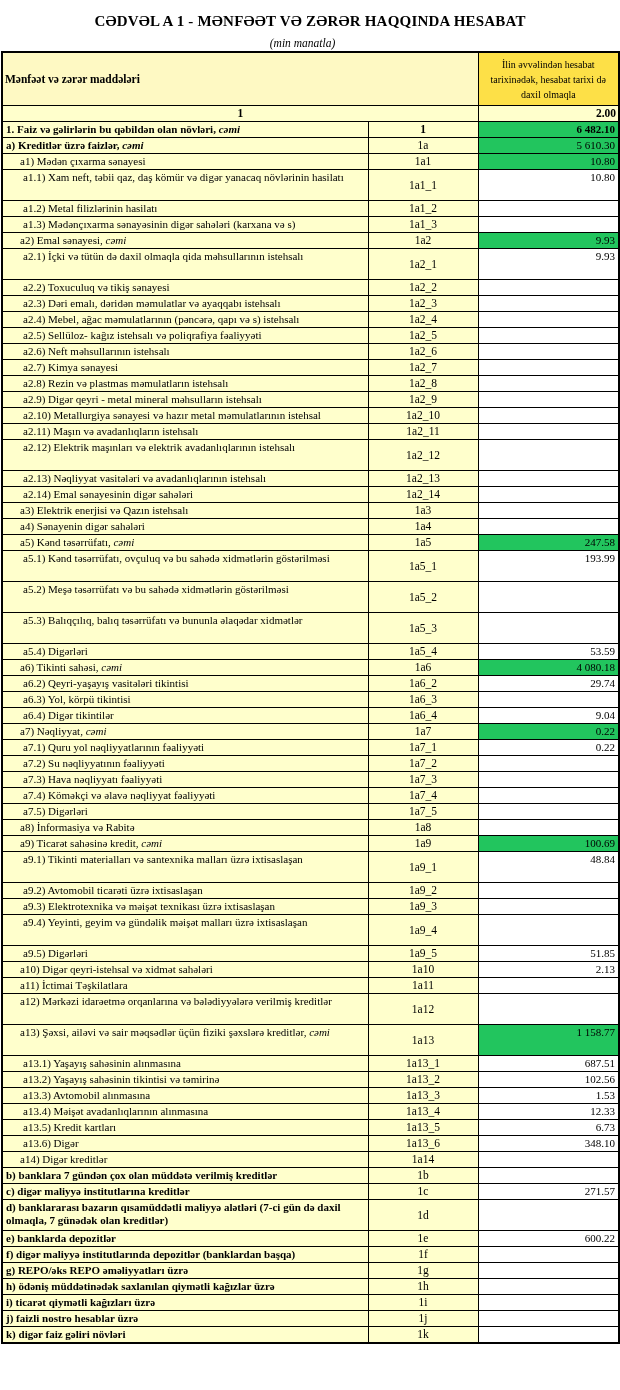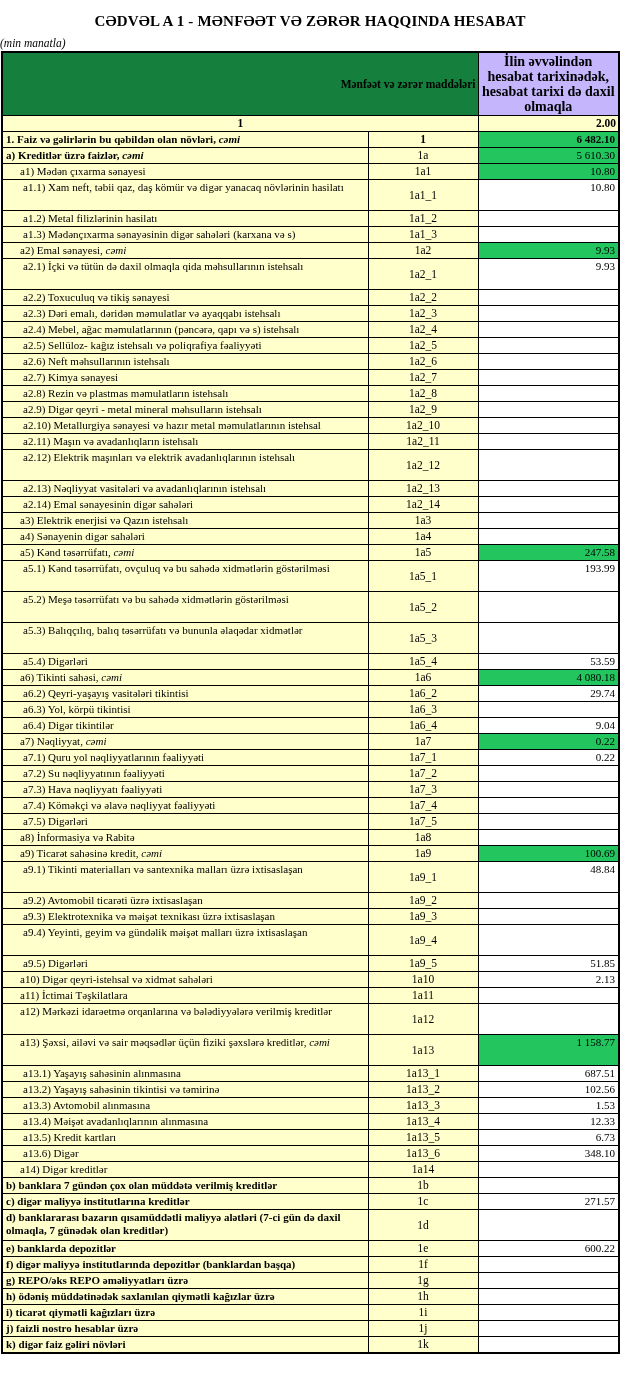--- a/index.html
+++ b/index.html
@@ -5,38 +5,38 @@
   html,body{margin:0;padding:0;}
   body{
     width:620px;height:1390px;background:#ffffff;color:#000;
     font-family:"Liberation Serif", serif;overflow:hidden;
   }
   .title{
     font-size:15px;font-weight:bold;text-align:center;
     padding-top:13px;letter-spacing:.2px;
   }
   .unit-note{
-    font-size:11.5px;font-style:italic;text-align:left;
+    font-size:11.5px;font-style:italic;text-align:center;
     padding:7px 15px 2px 0;
   }
   table.pl{
     border-collapse:collapse;table-layout:fixed;
     width:617px;margin-left:1px;border:2px solid #000;
   }
   th,td{
     border:1px solid #000;font-size:11px;line-height:13px;
     padding:1px 2px;overflow:hidden;
   }
   thead th.items-head{
-    background:#15803d;font-weight:bold;text-align:right;
+    background:#fef9c3;font-weight:bold;text-align:left;
     vertical-align:middle;font-size:11.5px;height:50px;
   }
   thead th.value-head{
-    background:#c4b5fd;font-weight:bold;text-align:center;
-    vertical-align:middle;font-size:14px;line-height:15px;
+    background:#fde047;font-weight:normal;text-align:center;
+    vertical-align:middle;font-size:10px;line-height:15px;
   }
   tr.numrow td{background:#FFFFCC;font-weight:bold;height:13px;font-size:11.5px;}
   tr.numrow td.num-left{text-align:center;}
   tr.numrow td.num-right{text-align:right;}
   tbody td.lbl{background:#FFFFCC;text-align:left;vertical-align:top;}
   tbody td.code{background:#FFFFCC;text-align:center;vertical-align:middle;font-size:11.5px;}
   tbody td.val{background:#ffffff;text-align:right;vertical-align:top;padding-right:3px;}
   tbody td.val.hl{background:#22c55e;}
   tr.h1{height:15px;}
   tr.h2{height:31px;}

